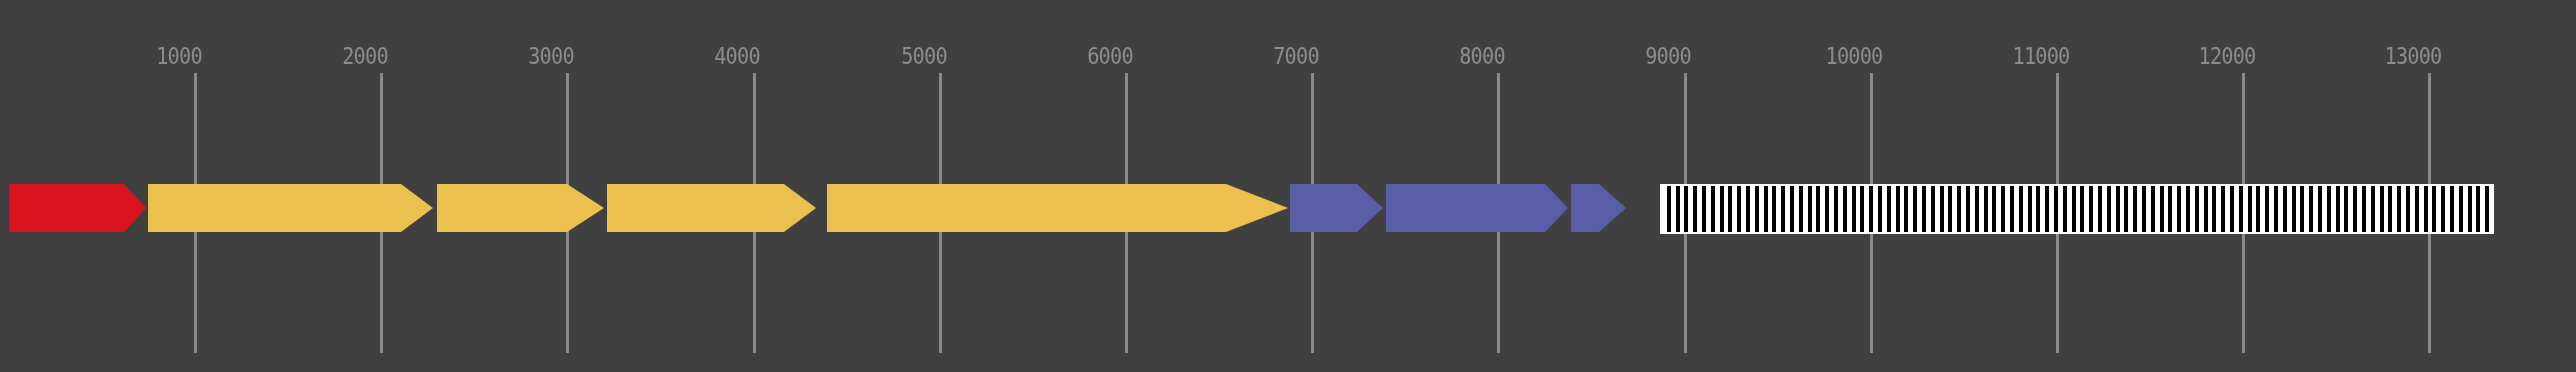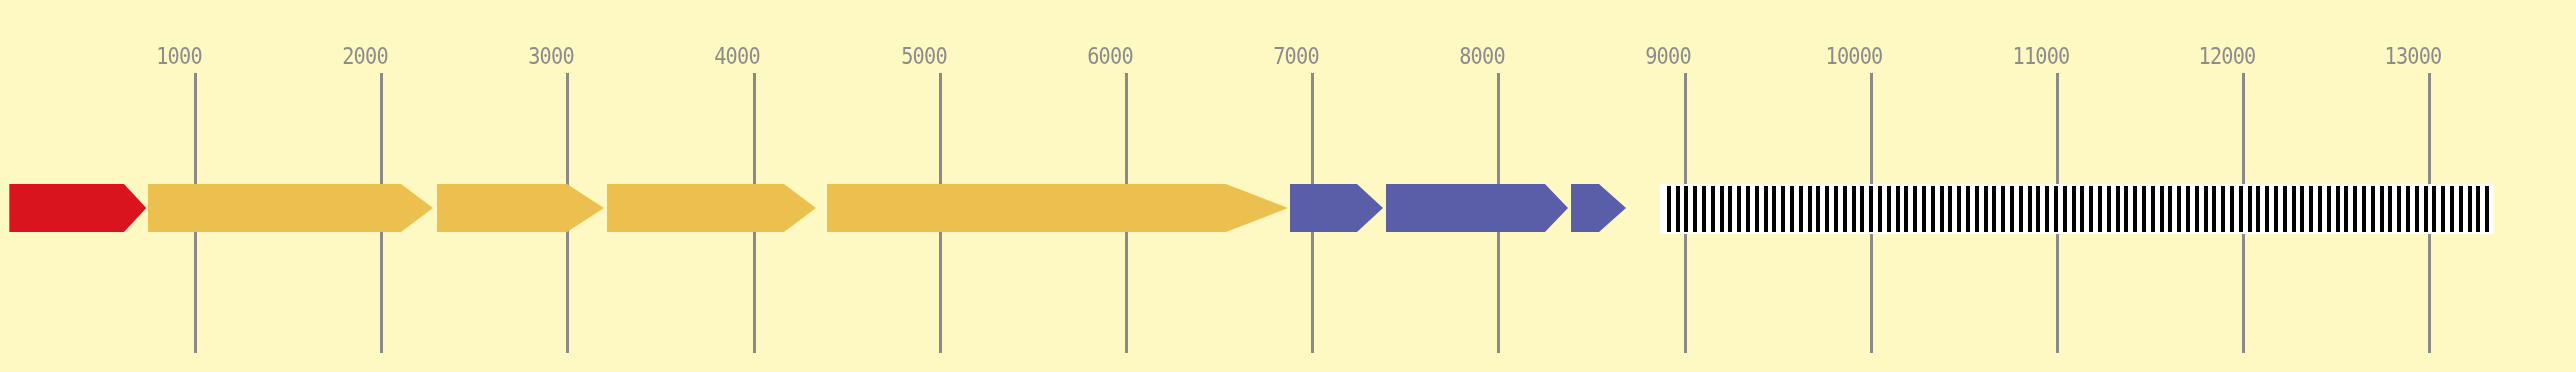--- a/index.html
+++ b/index.html
@@ -1,20 +1,20 @@
 <!DOCTYPE html>
 <html style="font-size:15px"><head>
 <meta charset="utf-8">
 <style>
   html, body { margin: 0; padding: 0; background: #000; }
   #canvas {
     position: relative;
     width: 2576px;
     height: 372px;
-    background: #fef9c3;
+    background: #404040;
     overflow: hidden;
     font-family: "DejaVu Sans Mono", "DejaVu Sans", monospace;
   }
   .gridline {
     position: absolute;
     width: 2.8px;
     background: #8a8a8a;
   }
   .tick-label {
     position: absolute;

